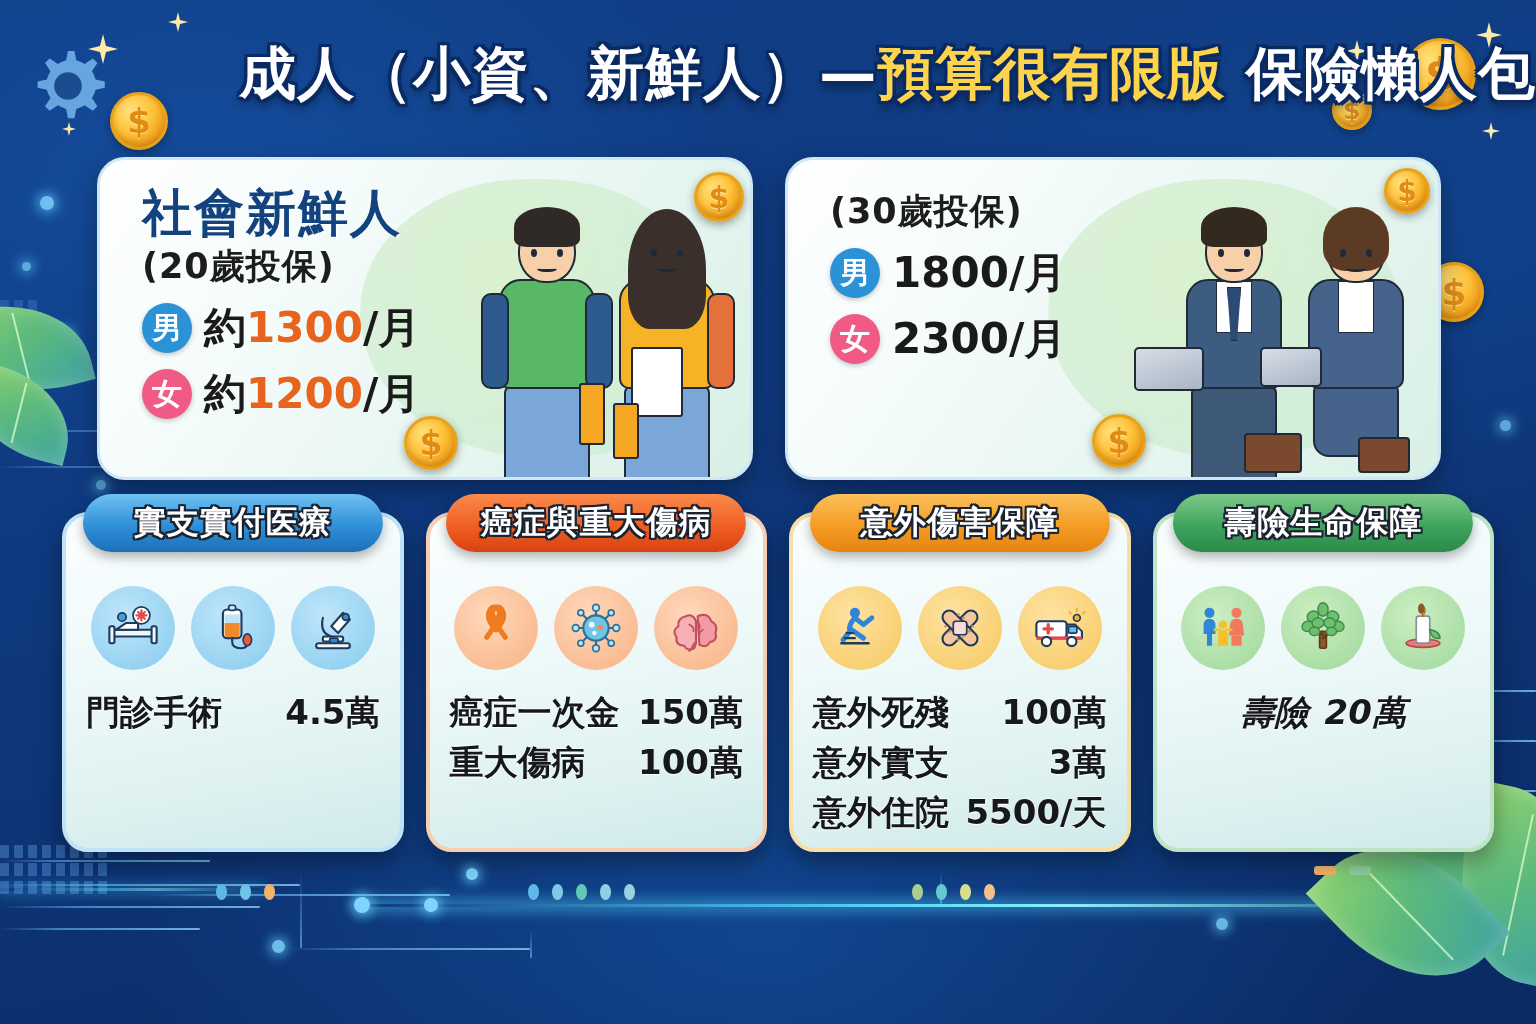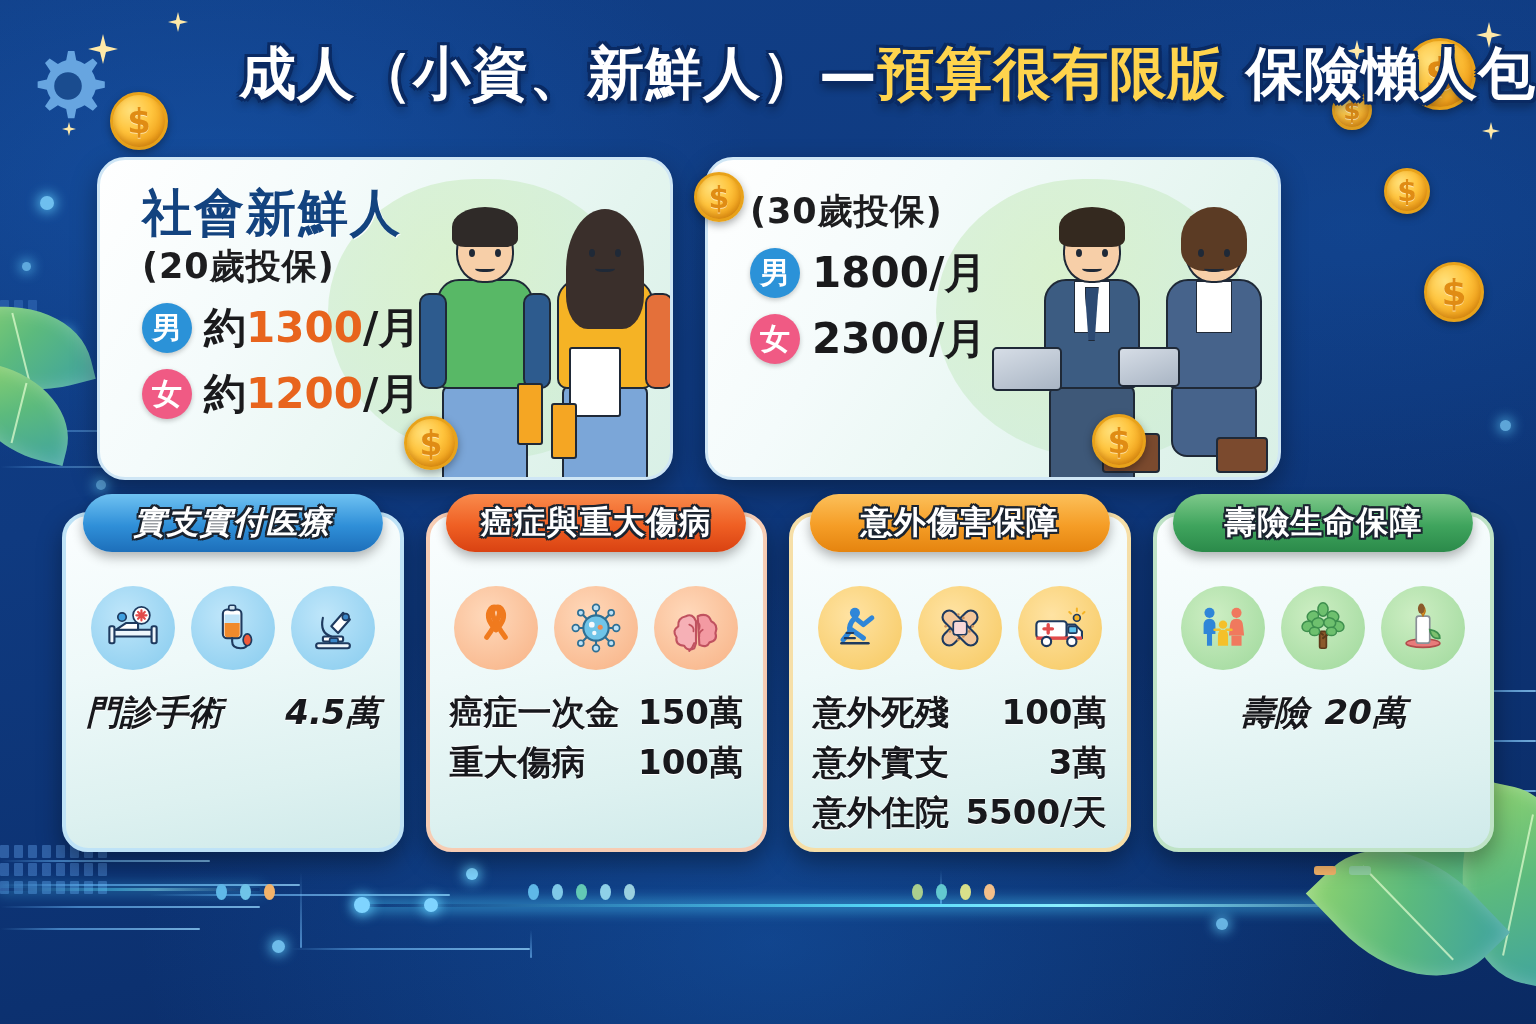--- a/index.html
+++ b/index.html
@@ -110,21 +110,21 @@
       -3px 0 0 #0a2a63, 3px 0 0 #0a2a63, 0 -3px 0 #0a2a63, 0 3px 0 #0a2a63,
       -3px -3px 0 #0a2a63, 3px -3px 0 #0a2a63, -3px 3px 0 #0a2a63, 3px 3px 0 #0a2a63,
       0 6px 10px rgba(0,0,0,0.45);
   }
   .title-bar h1 .hl { color: #ffd44d; }
 
   
   .persona-row {
     position: absolute;
     top: 157px; left: 97px;
-    width: 1184px; height: 323px;
+    width: 1344px; height: 323px;
     display: flex;
     gap: 32px;
     z-index: 5;
   }
   .persona-card {
     position: relative;
     flex: 1;
     border-radius: 28px;
     background: linear-gradient(125deg, #ffffff 0%, #f4fbfb 32%, #e4f5ef 70%, #d9f0e6 100%);
     border: 3px solid #cfe6f5;
@@ -285,21 +285,21 @@
     position: relative;
     flex: 1;
     border-radius: 26px;
     background: linear-gradient(170deg, #fbfeff 0%, #eef9f9 42%, #ddf1f0 78%, #cfeaea 100%);
     box-shadow: 0 10px 24px rgba(0,0,0,0.36);
     padding: 44px 14px 16px;
     display: flex;
     flex-direction: column;
     align-items: center;
   }
-  .benefit-card.c-medical  { border: 4px solid #bfe3f7; font-style: italic; }
+  .benefit-card.c-medical  { border: 4px solid #bfe3f7; }
   .benefit-card.c-cancer   { border: 4px solid #f7cdb4; }
   .benefit-card.c-accident { border: 4px solid #f6dfa8; }
   .benefit-card.c-life     { border: 4px solid #bfe3c6; }
 
   .benefit-header {
     position: absolute;
     top: -22px; left: 50%;
     transform: translateX(-50%);
     width: 90%;
     height: 58px;

